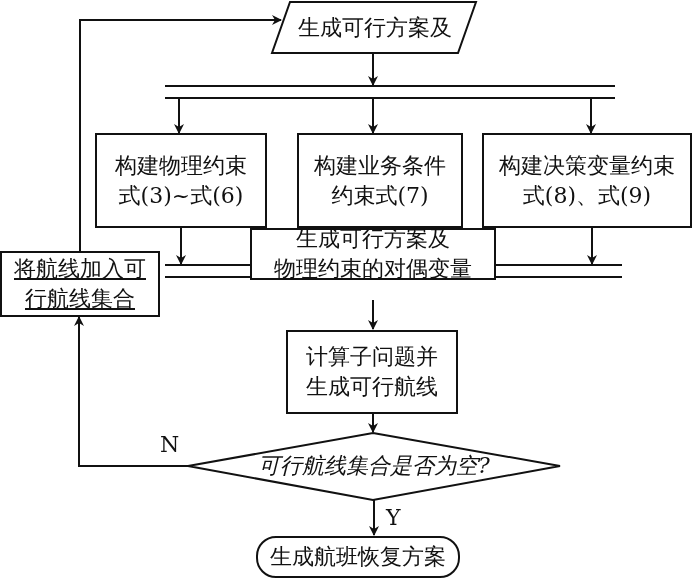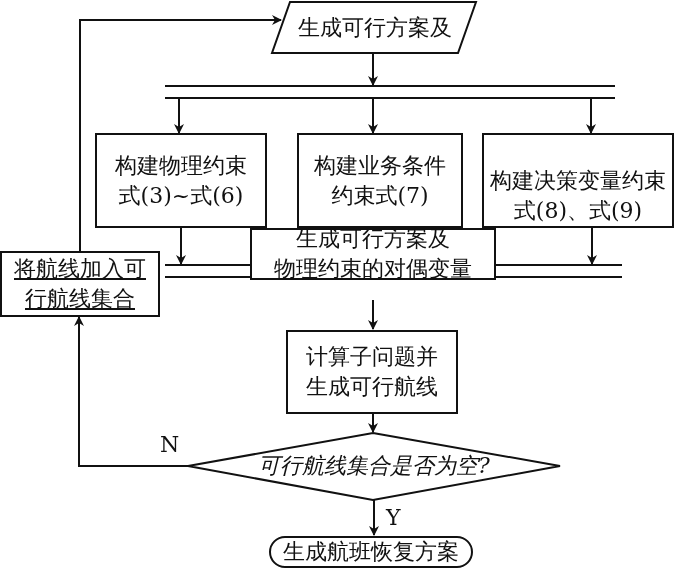--- a/index.html
+++ b/index.html
@@ -74,21 +74,21 @@
 <div class="node box" style="left:95px; top:133px; width:172px; height:95px;">
   <span class="txt">构建物理约束
 式(3)~式(6)</span>
 </div>
 
 <div class="node box" style="left:297px; top:133px; width:166px; height:95px;">
   <span class="txt">构建业务条件
 约束式(7)</span>
 </div>
 
-<div class="node box" style="left:482px; top:133px; width:192px; height:95px;align-items:flex-end;">
+<div class="node box" style="left:482px; top:133px; width:210px; height:95px;">
   <span class="txt">构建决策变量约束
 式(8)、式(9)</span>
 </div>
 
 <div class="node box" style="left:250px; top:228px; width:246px; height:52px;align-items:center;">
   <span class="txt">生成可行方案及
 物理约束的对偶变量</span>
 </div>
 
 <div class="node box" style="left:286px; top:330px; width:172px; height:84px;">
@@ -98,18 +98,18 @@
 
 <div class="node" style="left:200px; top:448px; width:348px; height:36px;font-style:italic;">
   <span class="txt">可行航线集合是否为空?</span>
 </div>
 
 <div class="node box" style="left:0px; top:251px; width:160px; height:66px;text-decoration:underline;">
   <span class="txt">将航线加入可
 行航线集合</span>
 </div>
 
-<div class="node box" style="left:269px; top:536px; width:204px; height:32px; border-radius:20px;font-family:Liberation Serif, serif;">
+<div class="node box" style="left:256px; top:536px; width:204px; height:42px; border-radius:20px;font-family:Liberation Serif, serif;">
   <span class="txt">生成航班恢复方案</span>
 </div>
 
 <span class="label" style="left:160px; top:432px;">N</span>
 <span class="label" style="left:386px; top:505px;">Y</span>
 
 </body></html>

